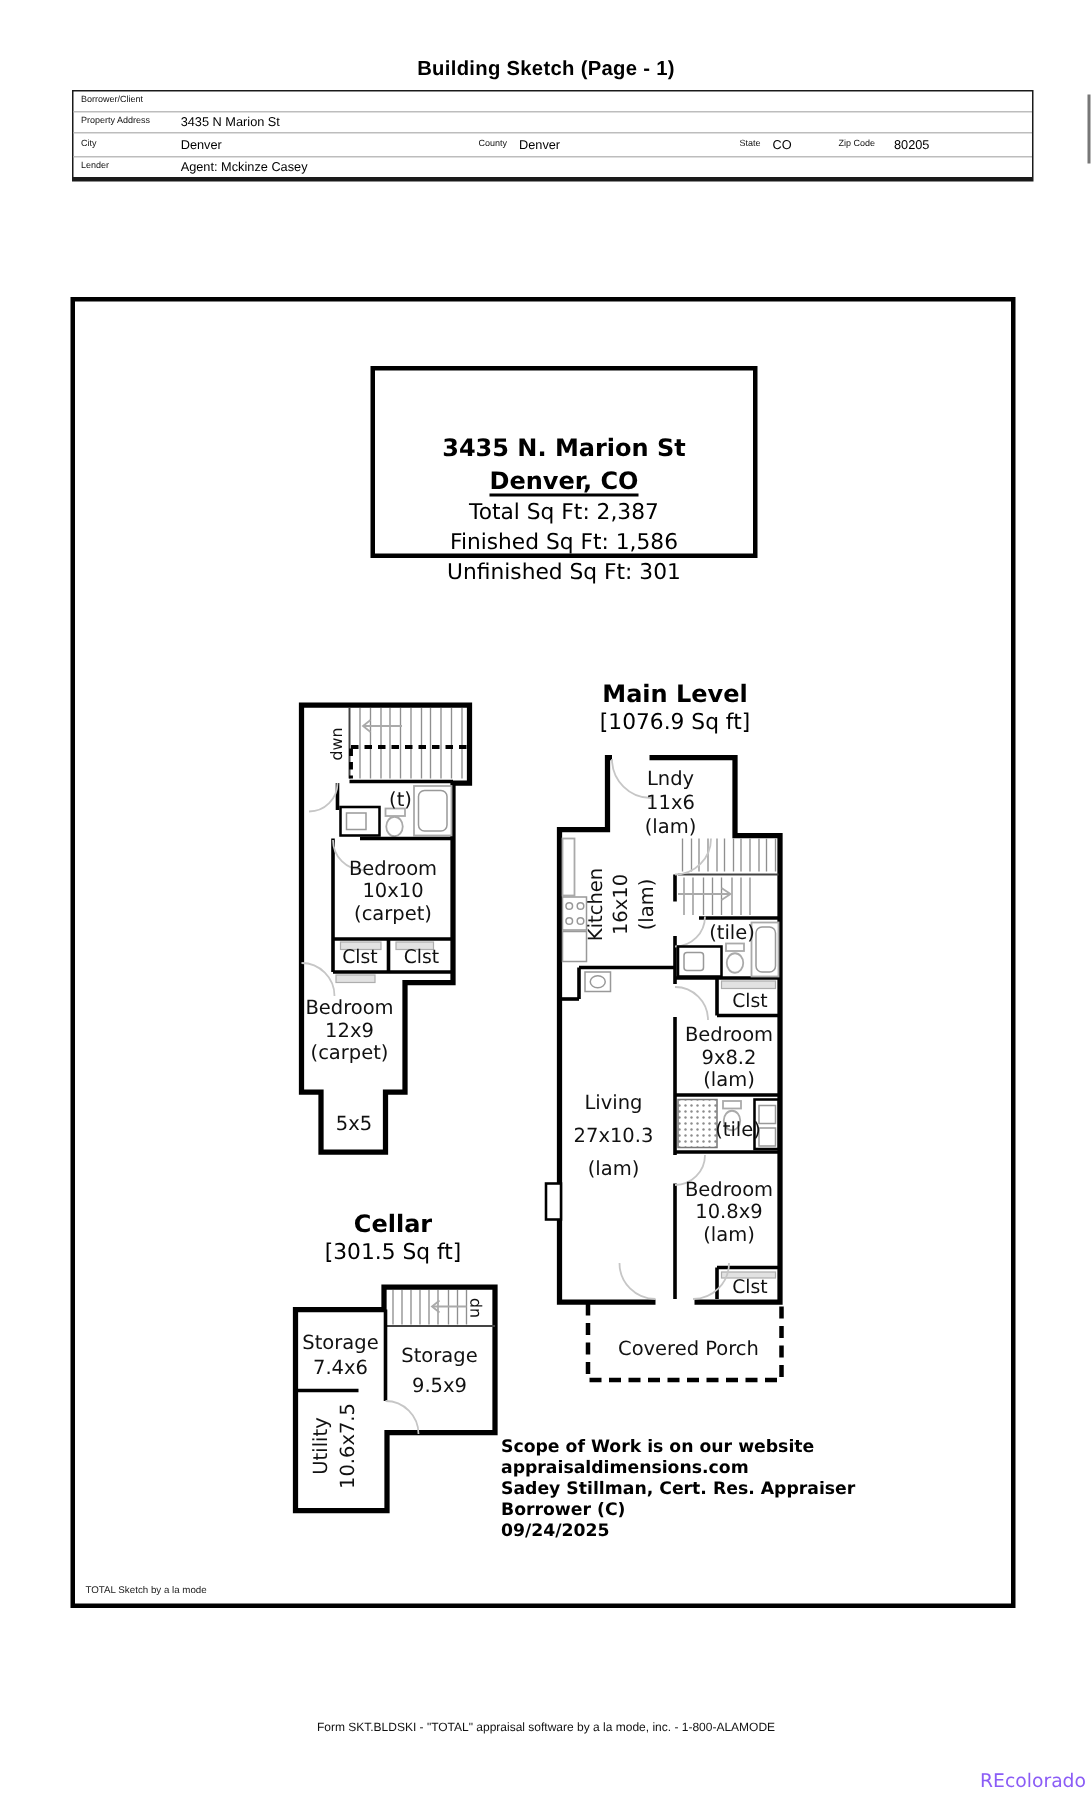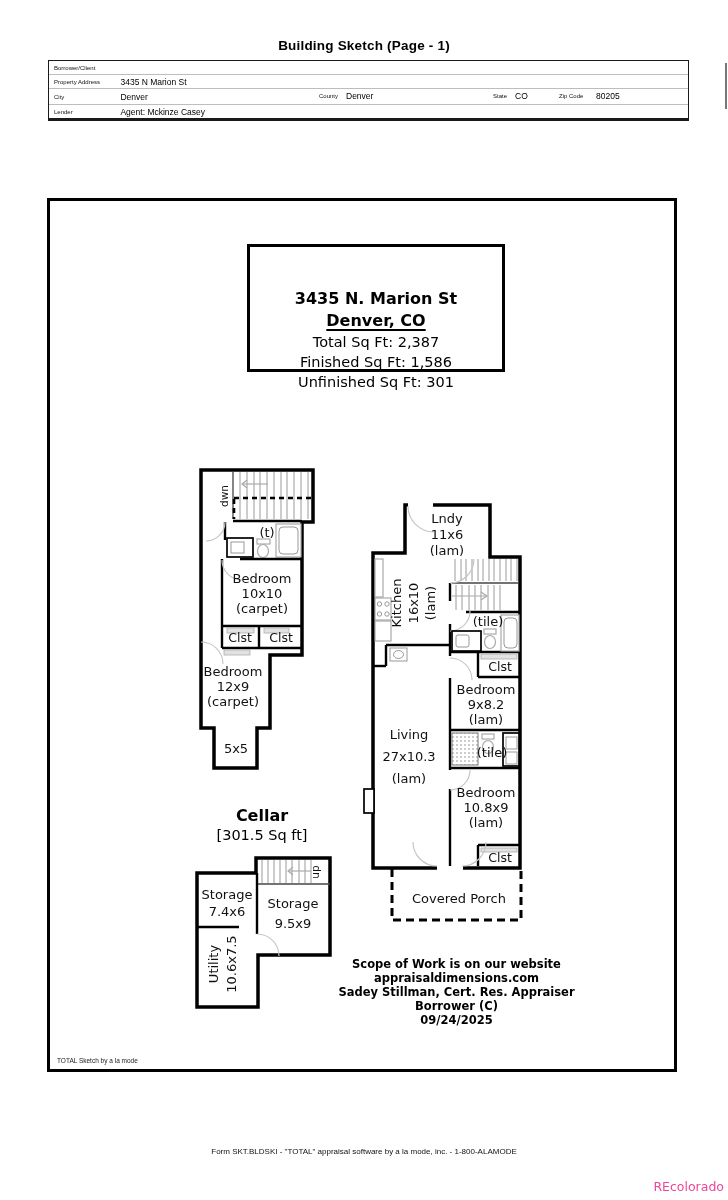--- a/index.html
+++ b/index.html
@@ -38,25 +38,25 @@
   .fixI{stroke:#999;stroke-width:1;fill:#fff;}
   .arc{stroke:#c6c6c6;stroke-width:1.2;fill:none;}
   .arrow{stroke:#aaa;stroke-width:1.2;fill:none;}
   .shelf{fill:#e2e2e2;stroke:#adadad;stroke-width:0.8;}
   .dash3{stroke:#000;stroke-width:2.6;stroke-dasharray:5 4;fill:none;}
   .porchd{stroke:#000;stroke-width:3;stroke-dasharray:8 5;fill:none;}
   .gap{fill:#fff;stroke:none;}
   text.rm{font:13px "DejaVu Sans",sans-serif;fill:#111;text-anchor:middle;}
   text.rms{font:10.5px "DejaVu Sans",sans-serif;fill:#111;text-anchor:middle;}
   
-  .note{position:absolute;left:334px;top:957px;width:245px;text-align:center;
+  .note{position:absolute;left:334px;top:957px;width:245px;text-align:left;
         font-family:"DejaVu Sans",sans-serif;font-size:11.5px;font-weight:bold;line-height:14px;}
   .credit{position:absolute;left:57px;top:1057px;font-size:6.5px;color:#222;}
   .footer{position:absolute;left:0;top:1147px;width:728px;text-align:center;font-size:8px;color:#111;}
-  .watermark{position:absolute;right:4px;top:1179px;font-size:12.5px;color:#ec4899;
+  .watermark{position:absolute;right:4px;top:1179px;font-size:12.5px;color:#8b5cf6;
              font-family:"DejaVu Sans",sans-serif;}
   .edge-artifact{position:absolute;left:725px;top:63px;width:2px;height:46px;background:#777;}
 </style>
 </head>
 <body>
 
 <div class="page">
 
   <div class="doc-title">Building Sketch (Page - 1)</div>
 
@@ -90,20 +90,24 @@
   <div class="sketch-border"></div>
 
   <div class="info-box">
     <div class="ib1">3435 N. Marion St</div>
     <div class="ib2">Denver, CO</div>
     <div class="ib3">Total Sq Ft: 2,387</div>
     <div class="ib3">Finished Sq Ft: 1,586</div>
     <div class="ib3">Unfinished Sq Ft: 301</div>
   </div>
 
+  <div class="lvl-title" style="left:380px;top:453px;width:140px;">
+    <div class="lt1">Main Level</div>
+    <div class="lt2">[1076.9 Sq ft]</div>
+  </div>
   <div class="lvl-title" style="left:192px;top:806px;width:140px;">
     <div class="lt1">Cellar</div>
     <div class="lt2">[301.5 Sq ft]</div>
   </div>
 
   <svg class="plan" style="left:195px;top:465px;" width="130" height="310" viewBox="195 465 130 310">
     <path class="wallfill" d="M201 470 L313 470 L313 522 L302 522 L302 655 L270 655 L270 728 L257 728 L257 768 L214 768 L214 728 L201 728 Z"></path>
     <g>
       <line class="tread" x1="240" y1="472" x2="240" y2="519"></line>
         <line class="tread" x1="247" y1="472" x2="247" y2="519"></line>

